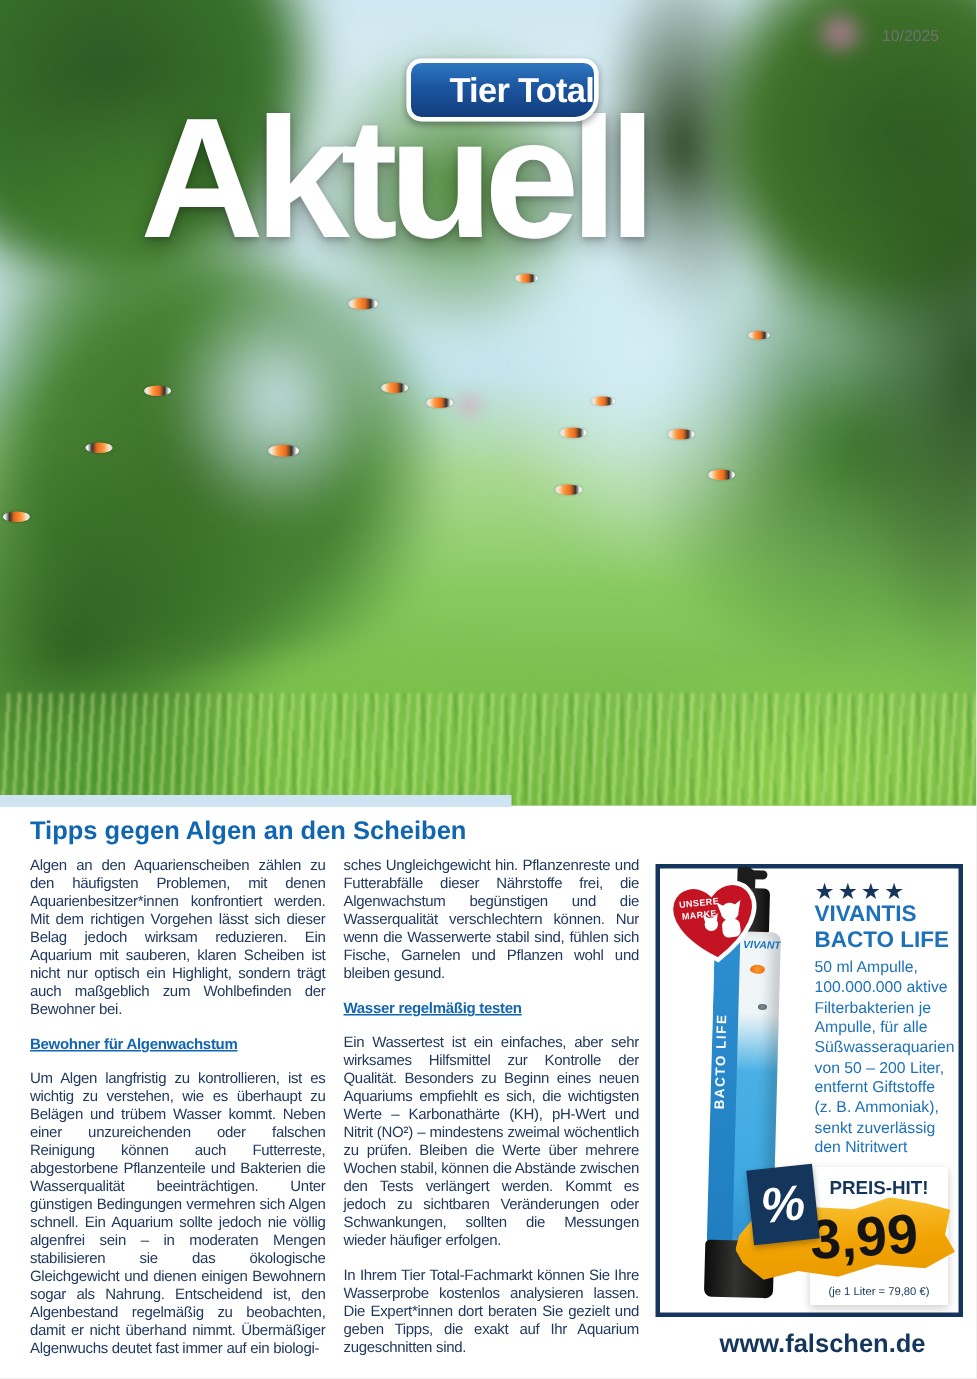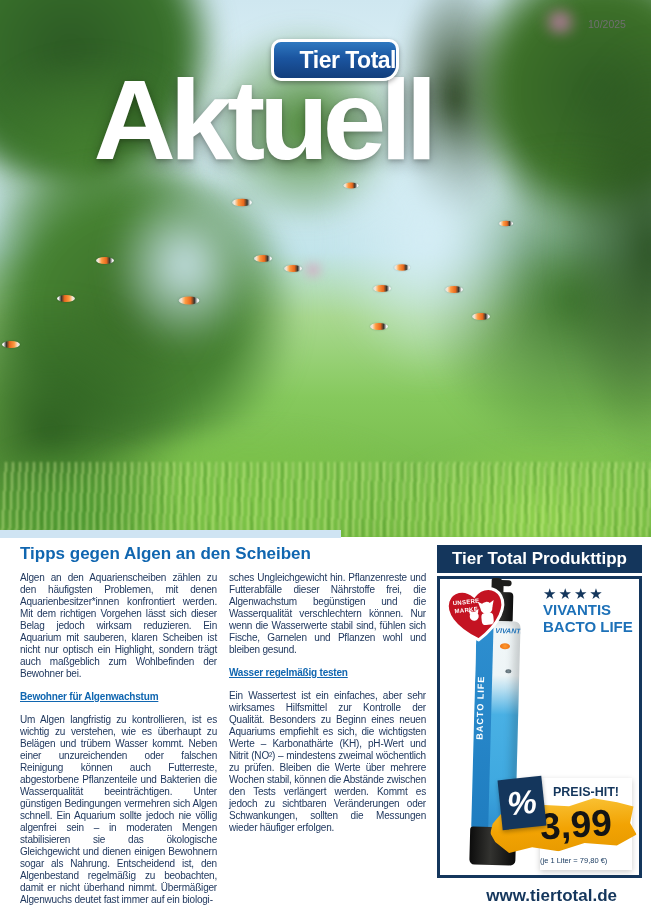--- a/index.html
+++ b/index.html
@@ -101,21 +101,21 @@
 
   
   #priceCard{position:absolute;left:540px;top:778px;width:92px;height:92px;background:#ffffff;
         box-shadow:0 2px 6px rgba(0,0,0,.2);z-index:5;}
   #priceFlag{margin-top:7px;text-align:center;font-size:12.5px;font-weight:bold;color:#14365c;}
   #brush{position:absolute;left:490px;top:799px;width:146px;height:54px;z-index:6;transform:rotate(-3.5deg);
         background:linear-gradient(180deg,#f9c133 0%,#f2a303 55%,#e89a00 100%);
         clip-path:polygon(2% 38%,9% 18%,22% 26%,35% 8%,55% 14%,72% 2%,88% 12%,99% 22%,96% 52%,100% 74%,86% 92%,64% 84%,46% 96%,28% 86%,12% 94%,3% 72%,0 55%);}
   #price{width:100%;text-align:center;padding-left:26px;box-sizing:border-box;
         font-size:37px;font-weight:bold;color:#141414;line-height:54px;}
-  #priceNote{position:absolute;left:540px;top:856px;width:92px;font-size:7.5px;
+  #priceNote{position:absolute;left:540px;top:856px;width:92px;text-align:center;font-size:7.5px;
         color:#14365c;z-index:8;}
   #pct{position:absolute;left:500px;top:778px;width:44px;height:50px;background:#14365c;z-index:7;
         transform:rotate(-6deg);color:#ffffff;font-size:33px;font-weight:bold;font-style:italic;
         text-align:center;line-height:50px;box-shadow:0 2px 4px rgba(0,0,0,.3);}
 
   #website{position:absolute;left:437px;top:886px;width:180px;text-align:right;
         color:#14365c;font-size:17px;font-weight:bold;}
 </style>
 </head>
 <body>
@@ -166,24 +166,24 @@
   <div id="columns">
     <div class="col">
       <p>Algen an den Aquarienscheiben zählen zu den häufigsten Problemen, mit denen Aquarienbesitzer*innen konfrontiert werden. Mit dem richtigen Vorgehen lässt sich dieser Belag jedoch wirksam reduzieren. Ein Aquarium mit sauberen, klaren Scheiben ist nicht nur optisch ein Highlight, sondern trägt auch maßgeblich zum Wohlbefinden der Bewohner bei.</p>
       <p class="subhead">Bewohner für Algenwachstum</p>
       <p>Um Algen langfristig zu kontrollieren, ist es wichtig zu verstehen, wie es überhaupt zu Belägen und trübem Wasser kommt. Neben einer unzureichenden oder falschen Reinigung können auch Futterreste, abgestorbene Pflanzenteile und Bakterien die Wasserqualität beeinträchtigen. Unter günstigen Bedingungen vermehren sich Algen schnell. Ein Aquarium sollte jedoch nie völlig algenfrei sein – in moderaten Mengen stabilisieren sie das ökologische Gleichgewicht und dienen einigen Bewohnern sogar als Nahrung. Entscheidend ist, den Algenbestand regelmäßig zu beobachten, damit er nicht überhand nimmt. Übermäßiger Algenwuchs deutet fast immer auf ein biologi-</p>
     </div>
     <div class="col">
       <p>sches Ungleichgewicht hin. Pflanzenreste und Futterabfälle dieser Nährstoffe frei, die Algenwachstum begünstigen und die Wasserqualität verschlechtern können. Nur wenn die Wasserwerte stabil sind, fühlen sich Fische, Garnelen und Pflanzen wohl und bleiben gesund.</p>
       <p class="subhead">Wasser regelmäßig testen</p>
       <p>Ein Wassertest ist ein einfaches, aber sehr wirksames Hilfsmittel zur Kontrolle der Qualität. Besonders zu Beginn eines neuen Aquariums empfiehlt es sich, die wichtigsten Werte – Karbonathärte (KH), pH-Wert und Nitrit (NO²) – mindestens zweimal wöchentlich zu prüfen. Bleiben die Werte über mehrere Wochen stabil, können die Abstände zwischen den Tests verlängert werden. Kommt es jedoch zu sichtbaren Veränderungen oder Schwankungen, sollten die Messungen wieder häufiger erfolgen.</p>
+      <p>In Ihrem Tier Total-Fachmarkt können Sie Ihre Wasserprobe kostenlos analysieren lassen. Die Expert*innen dort beraten Sie gezielt und geben Tipps, die exakt auf Ihr Aquarium zugeschnitten sind.</p>
     </div>
   </div>
 
-  <div id="tipHeader">Tier Total Produkttipp</div>
   <div id="tipBox"></div>
 
   <div id="bottle">
     <div class="nozzle"></div>
     <div class="spout"></div>
     <div class="cap"></div>
     <div class="bodyMain">
       <div class="stripe"></div>
       <div class="vlabel">BACTO LIFE</div>
       <div class="brandSmall">VIVANTIS</div>
@@ -204,25 +204,26 @@
       <rect x="38" y="31" width="12" height="12" rx="4" fill="#ffffff"></rect>
       <circle cx="31" cy="33" r="4.5" fill="#ffffff"></circle>
       <path d="M27 31 L26 26 L30 29 Z" fill="#ffffff"></path>
       <path d="M35 31 L36 26 L32 29 Z" fill="#ffffff"></path>
     </g>
   </svg>
 
   <div id="stars">★★★★</div>
   <div id="brand">VIVANTIS</div>
   <div id="pname">BACTO LIFE</div>
+  <div id="pdesc">50 ml Ampulle, 100.000.000 aktive Filterbakterien je Ampulle, für alle Süßwasseraquarien von 50 – 200 Liter, entfernt Giftstoffe (z. B. Ammoniak), senkt zuverlässig den Nitritwert</div>
 
   <div id="priceCard">
     <div id="priceFlag">PREIS-HIT!</div>
   </div>
   <div id="brush">
     <div id="price">3,99</div>
   </div>
   <div id="priceNote">(je 1 Liter = 79,80 €)</div>
   <div id="pct">%</div>
 
-  <div id="website">www.tiertotal.de</div>
+  <div id="website">www.falschen.de</div>
 
 </div>
 
 </body></html>

